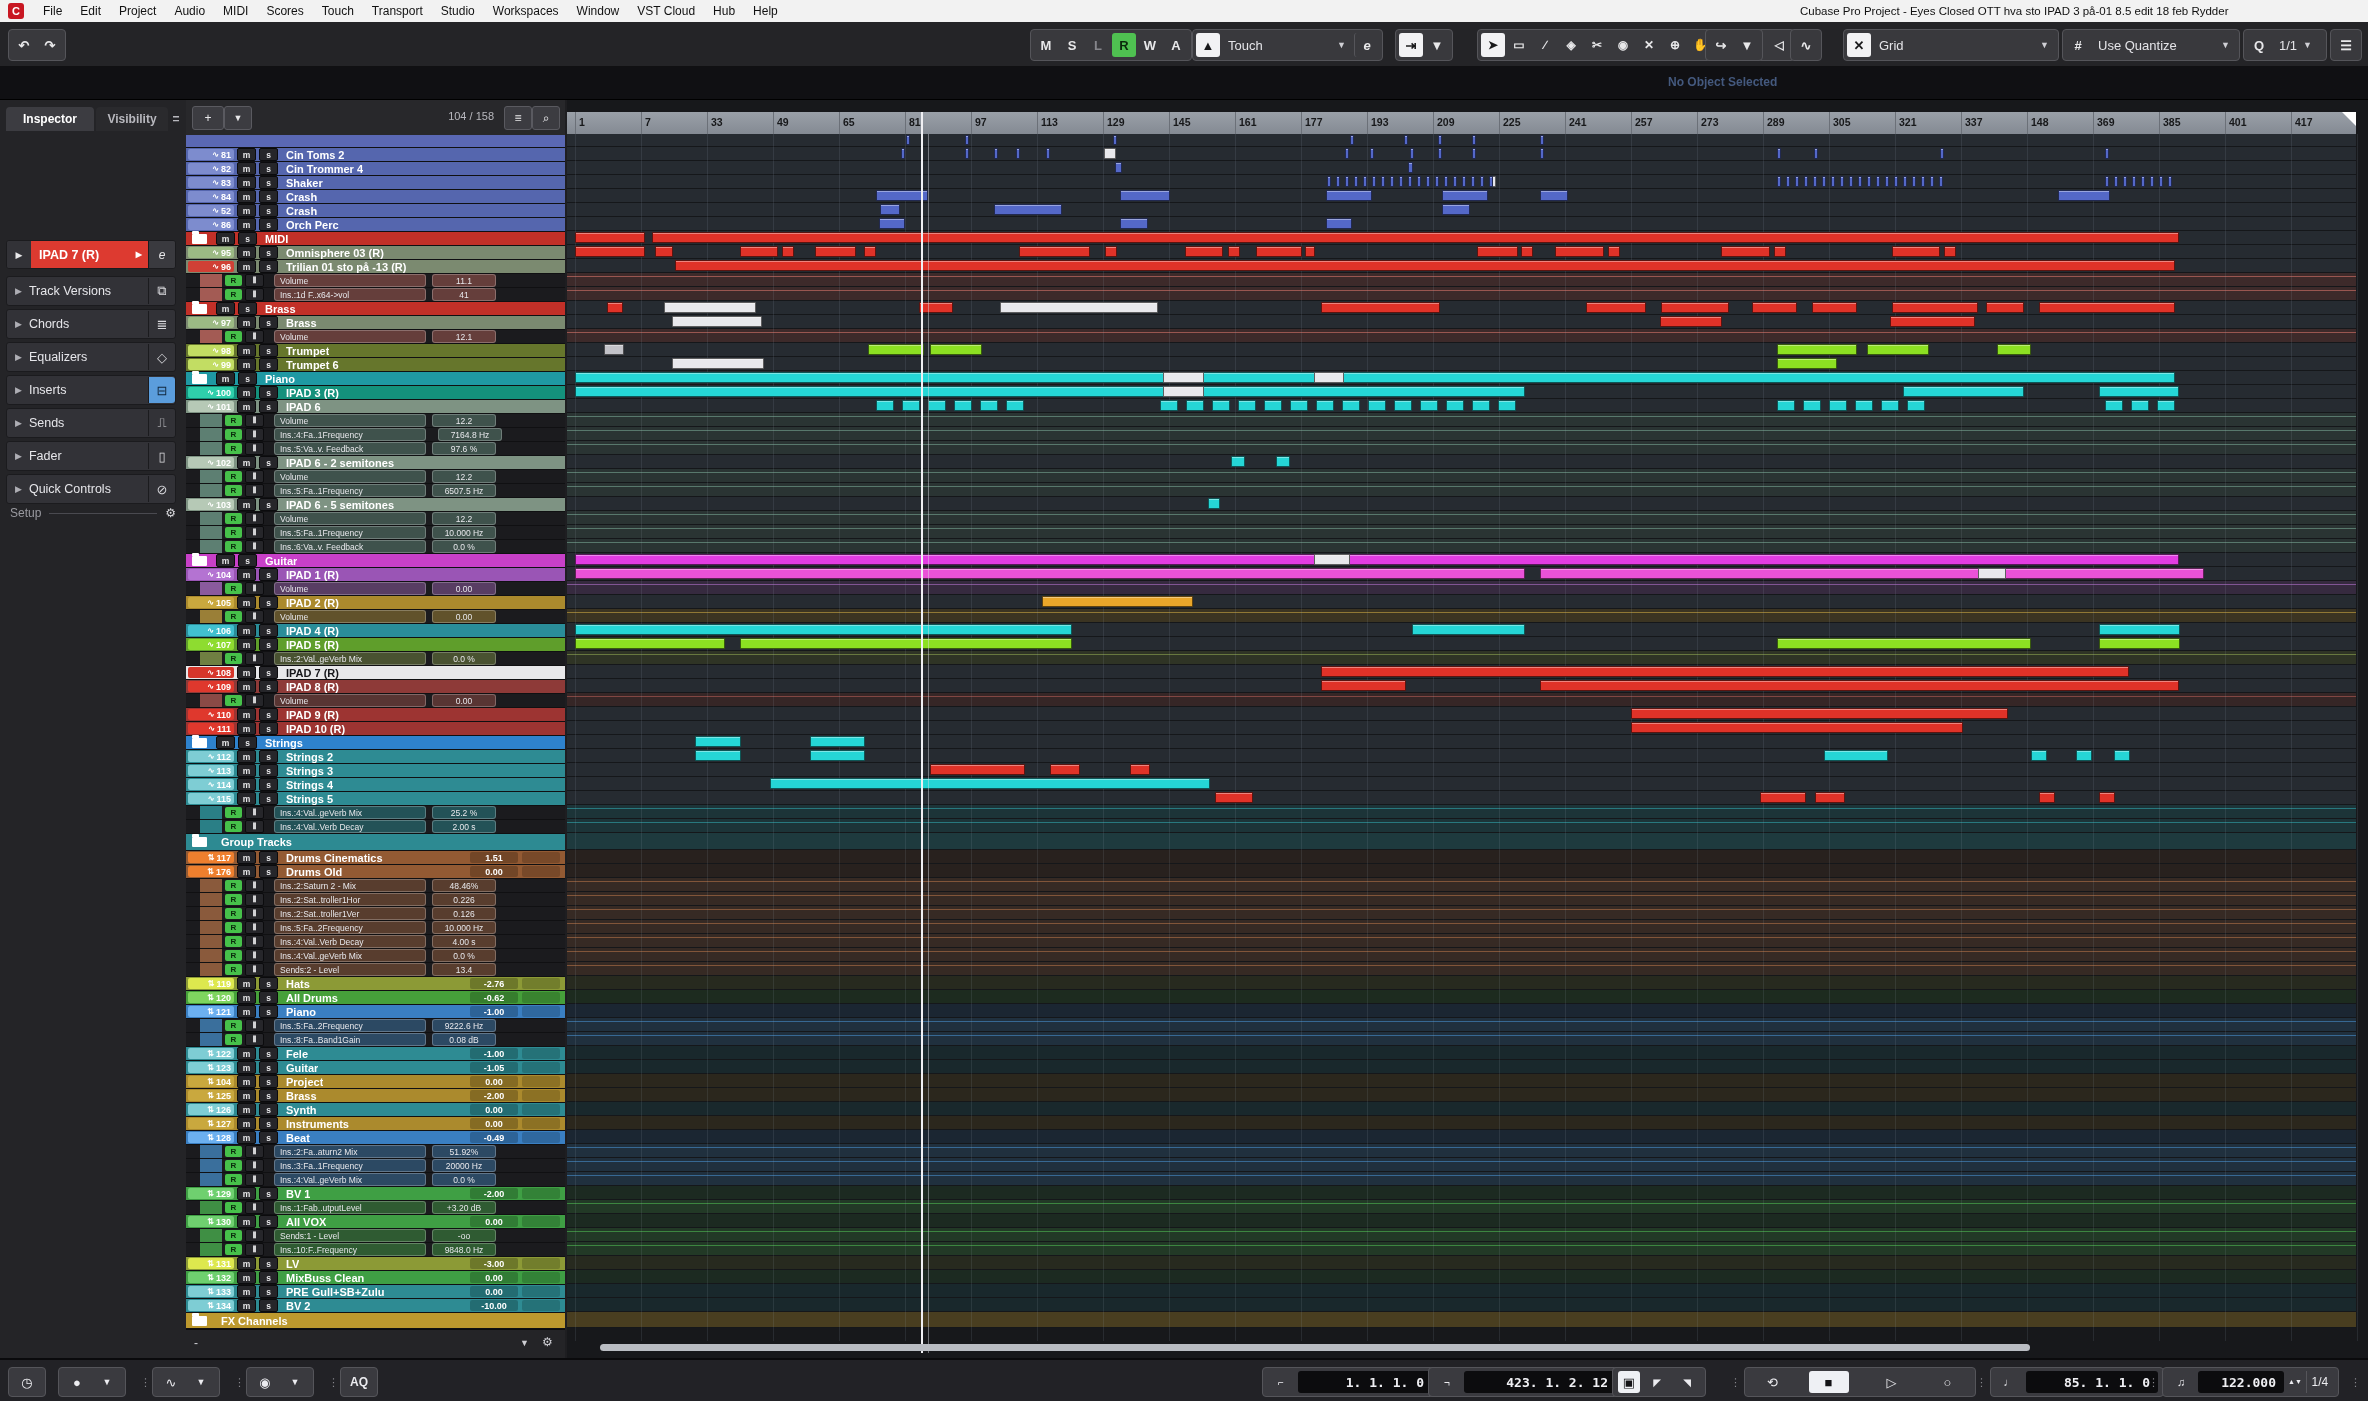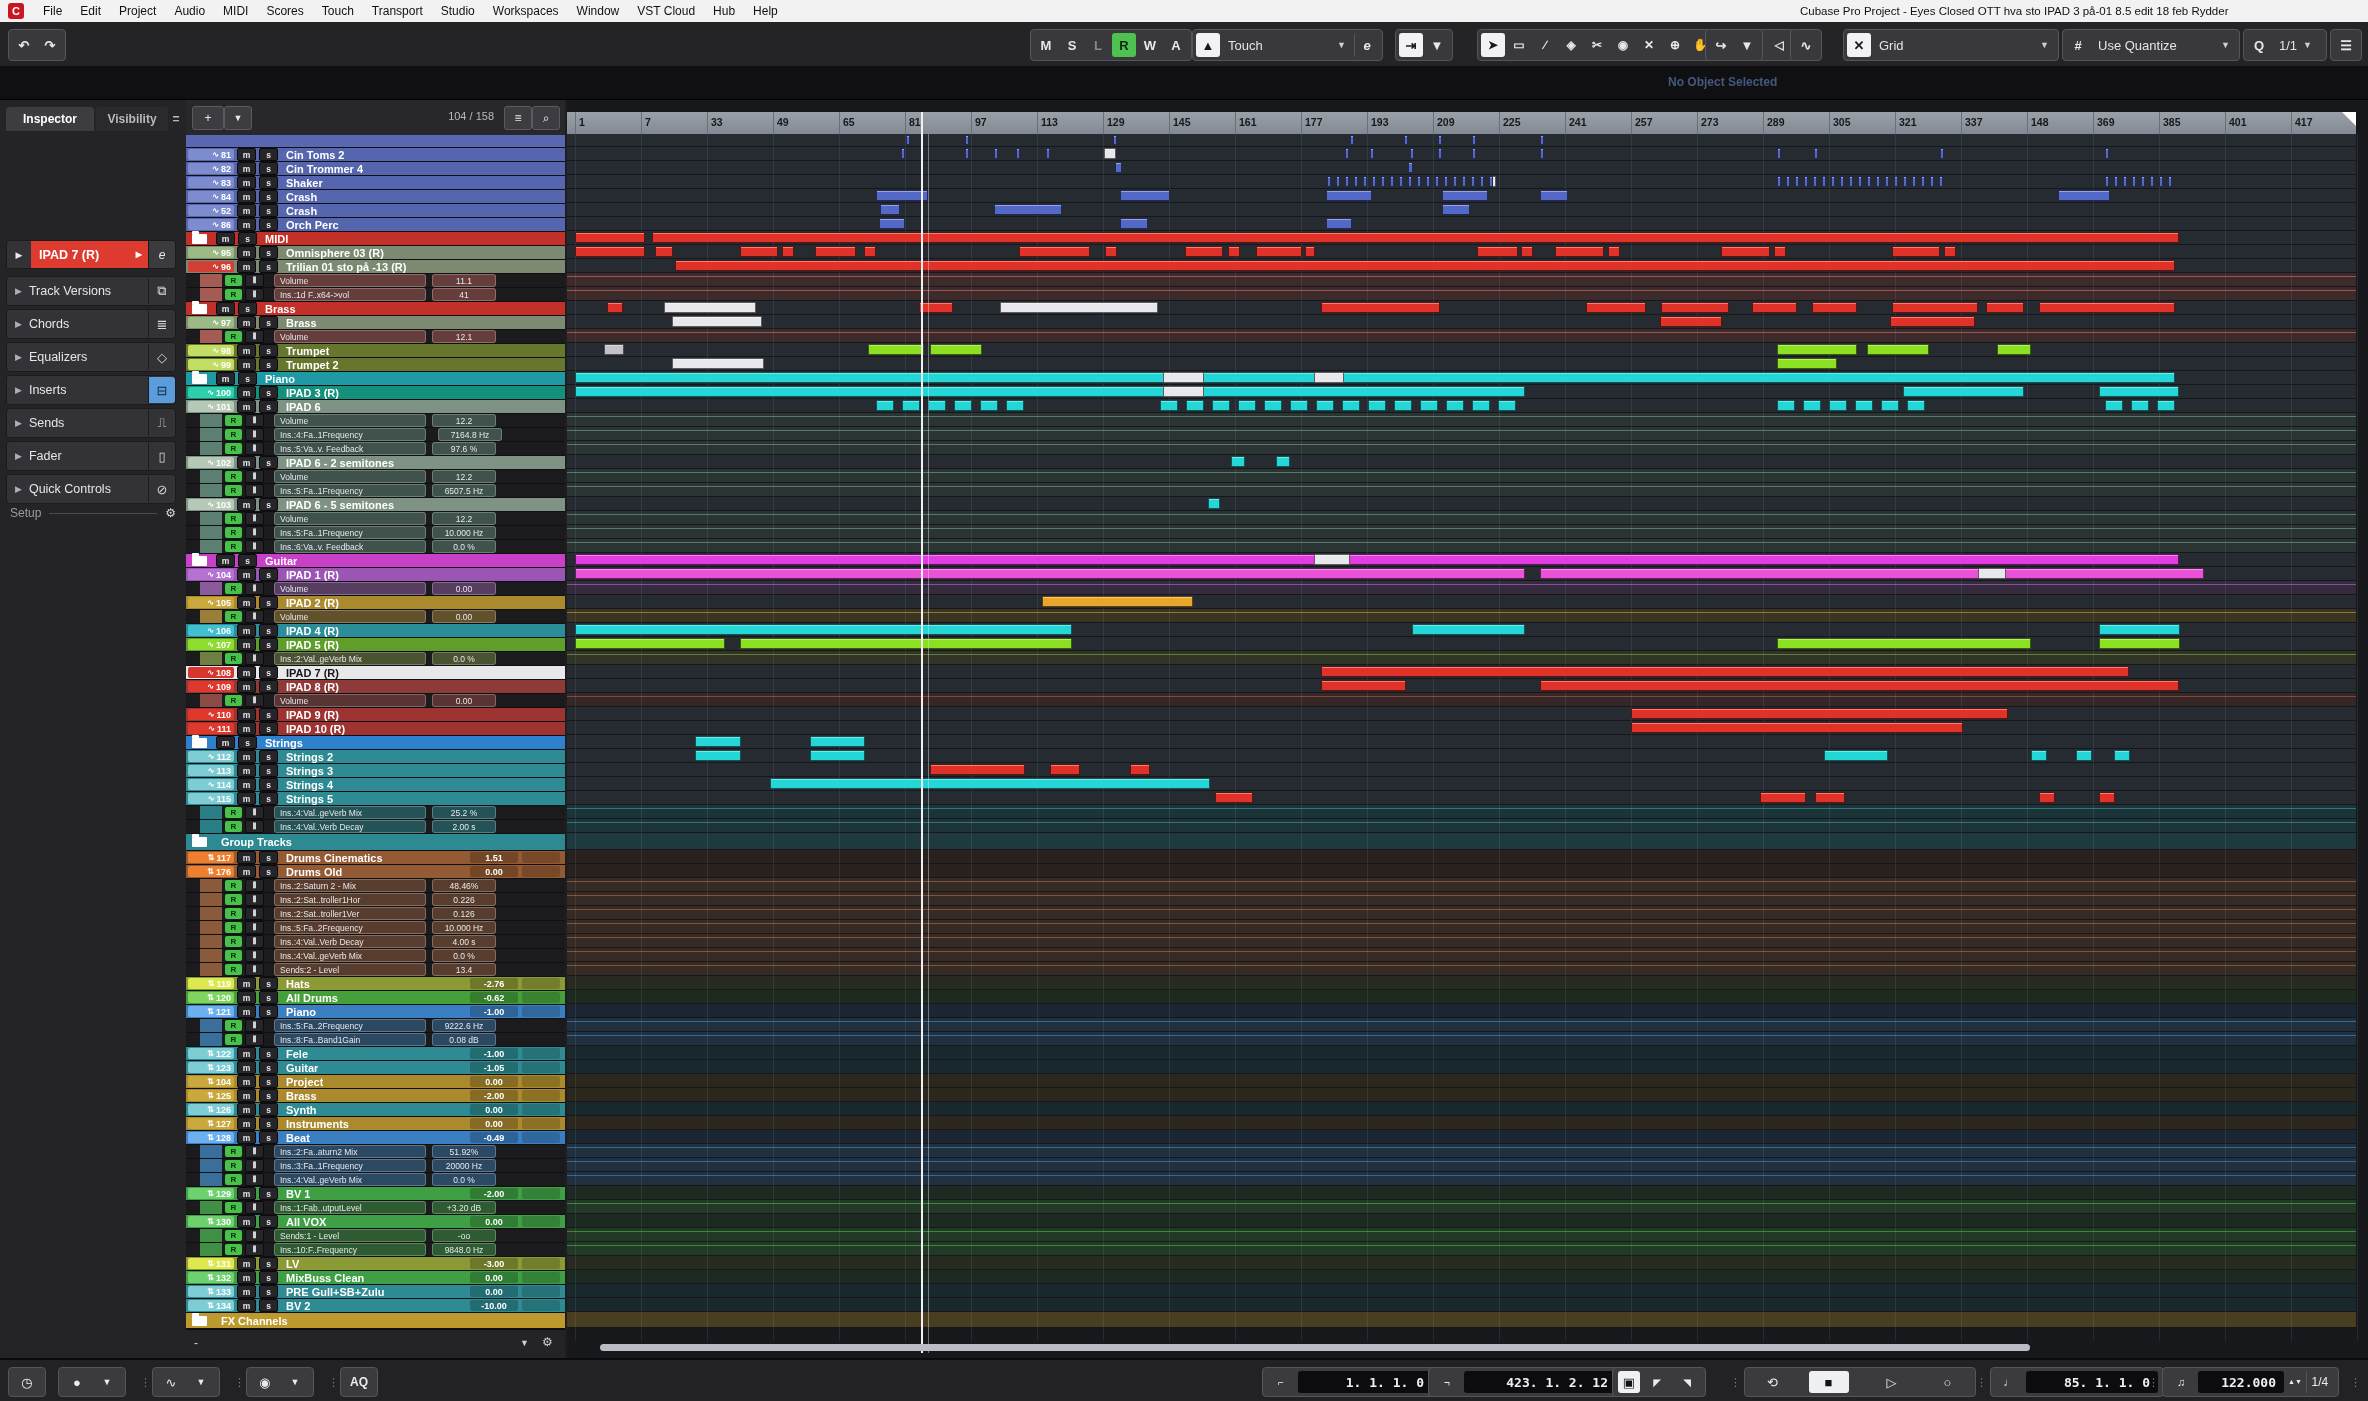--- a/index.html
+++ b/index.html
@@ -389,21 +389,21 @@
         <div class="msbtn">s</div>
         <div class="tname" style="color: rgb(255, 255, 255);">Trumpet</div>
       </div>
       <div class="trow" style="top: 223px; height: 14px; background: rgb(102, 118, 44);">
         <div class="tchip" style="background: rgb(194, 221, 99); color: rgb(255, 255, 255);">
           <span style="font-size: 8px;">∿</span>
           <span>99</span>
         </div>
         <div class="msbtn">m</div>
         <div class="msbtn">s</div>
-        <div class="tname" style="color: rgb(255, 255, 255);">Trumpet 2</div>
+        <div class="tname" style="color: rgb(255, 255, 255);">Trumpet 6</div>
       </div>
       <div class="trow" style="top: 237px; height: 14px; background: rgb(31, 153, 163);">
         <div class="fold"></div>
         <div class="msbtn">m</div>
         <div class="msbtn">s</div>
         <div class="tname">Piano</div>
       </div>
       <div class="trow" style="top: 251px; height: 14px; background: rgb(20, 145, 124);">
         <div class="tchip" style="background: rgb(47, 207, 171); color: rgb(255, 255, 255);">
           <span style="font-size: 8px;">∿</span>

